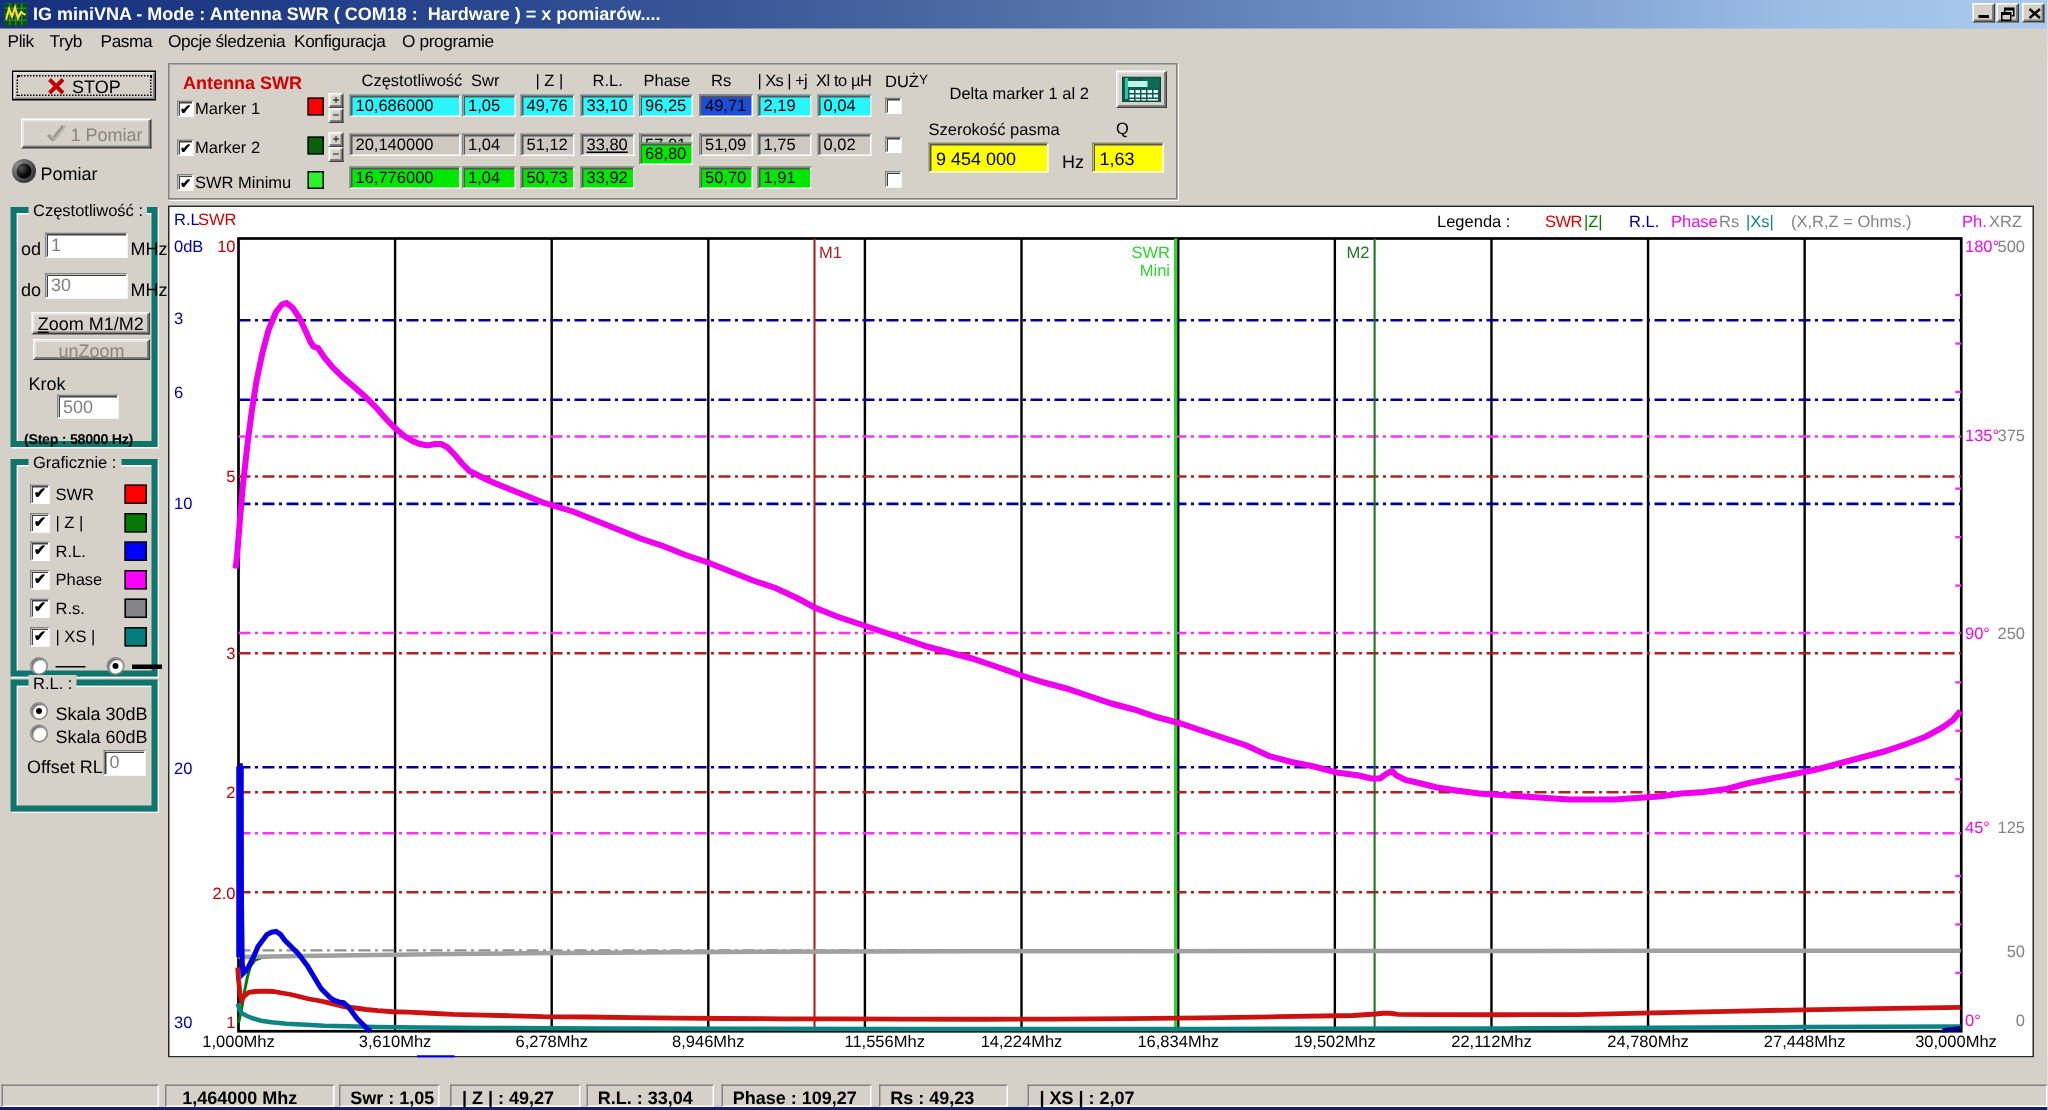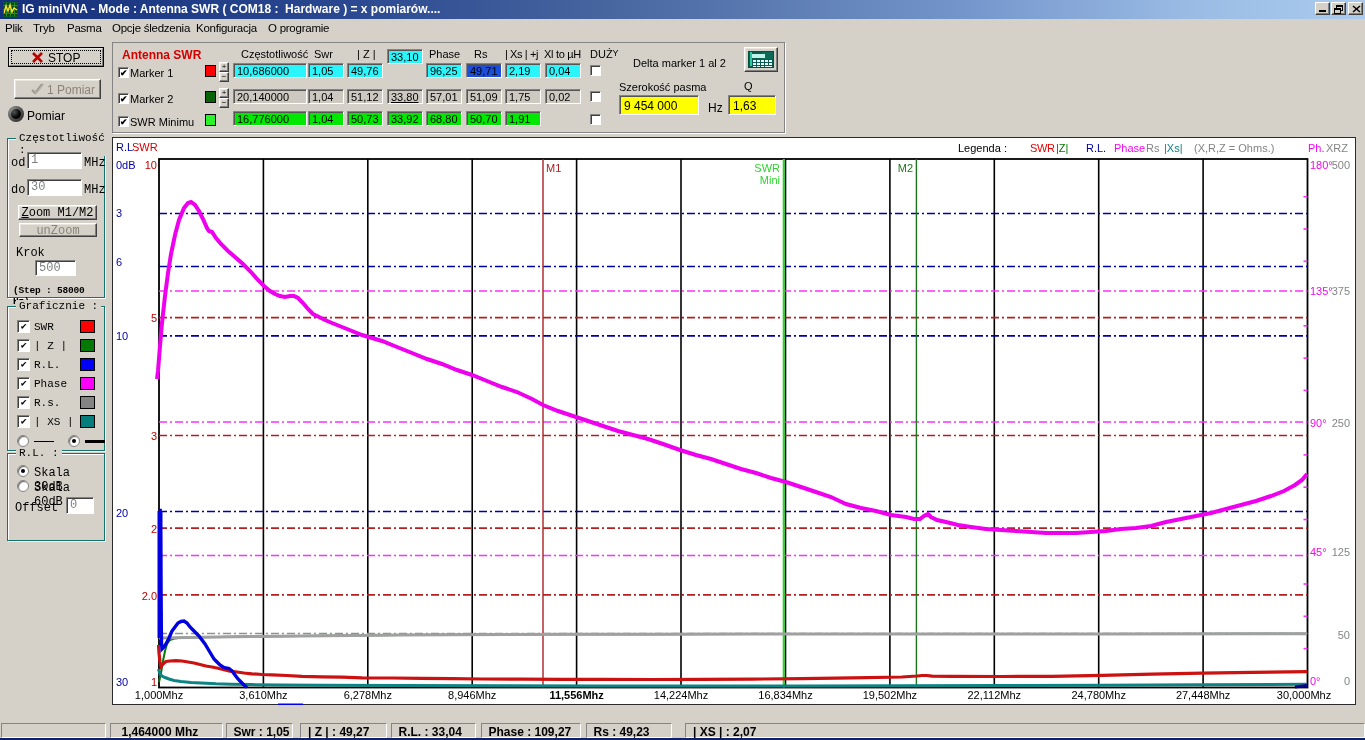--- a/index.html
+++ b/index.html
@@ -6,21 +6,21 @@
 .a{position:absolute;}
 
 #title{left:0;top:0;width:1365px;height:28px;background:linear-gradient(90deg,#15307c 0%,#2a4890 25%,#48669f 45%,#7394cb 70%,#9bbde5 88%,#abcbee 100%);}
 #title .txt{left:22px;top:2px;font-size:12px;font-weight:bold;color:#fff;letter-spacing:0px;}
 .wbtn{top:2px;width:15px;height:13px;background:#d5d1c9;border:1px solid;border-color:#fff #404040 #404040 #fff;box-shadow:inset -1px -1px 0 #808080;font-size:9px;text-align:center;line-height:11px;font-weight:bold;}
 
 #menu{left:0;top:19px;width:1365px;height:21px;background:#d5d1c9;}
 #menu span{position:absolute;top:3px;font-size:11.5px;letter-spacing:-0.25px;}
 
 .btn{background:#d5d1c9;border:1px solid;border-color:#fff #404040 #404040 #fff;box-shadow:inset -1px -1px 0 #808080,inset 1px 1px 0 #e8e5df;}
-.gb{border:1px solid #0f766e;box-shadow:1px 1px 0 #fff,inset 1px 1px 0 #fff;font-family:Liberation Mono, monospace;}
+.gb{border:4px solid #0f766e;box-shadow:1px 1px 0 #fff,inset 1px 1px 0 #fff;}
 .gb .lbl{position:absolute;top:-7px;left:8px;background:#d5d1c9;padding:0 3px;font-size:11px;}
 .cb{width:13px;height:13px;background:#fff;border:1px solid;border-color:#848484 #fff #fff #848484;box-shadow:inset 1px 1px 0 #404040;font-size:10px;line-height:11px;text-align:center;font-weight:bold;overflow:hidden;padding-left:0.5px;}
 .rad{width:12px;height:12px;border-radius:50%;background:#fff;border:1px solid #848484;box-shadow:inset 1px 1px 1px #666;}
 .rad.on::after{content:"";position:absolute;left:3px;top:3px;width:4px;height:4px;border-radius:50%;background:#000;}
 .inp{background:#fff;border:1px solid;border-color:#848484 #fff #fff #848484;box-shadow:inset 1px 1px 0 #404040;color:#808080;font-size:12px;padding-left:3px;}
 .sw{border:1px solid #000;}
 
 .fld{position:absolute;height:15px;border:1px solid;border-color:#848484 #fff #fff #848484;box-shadow:inset 1px 1px 0 #555;font-size:11px;padding:1px 0 0 3px;white-space:nowrap;}
 .hd{position:absolute;top:47px;font-size:11px;white-space:nowrap;}
 
@@ -144,21 +144,21 @@
   <span class="hd" style="left:477px;top:5px;">DUŻ<span style="font-size:9px;vertical-align:2px;">Y</span></span>
 
   <div class="a cb" style="left:5px;top:24px;width:11px;height:11px;line-height:10px;font-size:9px;">✔</div>
   <span class="a" style="left:17px;top:24px;">Marker 1</span>
   <div class="a sw" style="left:92px;top:22px;width:11px;height:12px;background:#f00;"></div>
   <div class="a btn" style="left:106px;top:19px;width:10px;height:10px;font-size:8px;text-align:center;line-height:8px;">+</div>
   <div class="a btn" style="left:106px;top:29px;width:10px;height:10px;font-size:8px;text-align:center;line-height:7px;">−</div>
   <div class="fld" style="left:120px;top:20px;width:74px;background:#2af5fb;">10,686000</div>
   <div class="fld" style="left:195px;top:20px;width:36px;background:#2af5fb;">1,05</div>
   <div class="fld" style="left:234px;top:20px;width:36px;background:#2af5fb;">49,76</div>
-  <div class="fld" style="left:274px;top:6px;width:36px;background:#2af5fb;">33,10</div>
+  <div class="fld" style="left:274px;top:20px;width:36px;background:#2af5fb;">33,10</div>
   <div class="fld" style="left:313px;top:20px;width:36px;background:#2af5fb;">96,25</div>
   <div class="fld" style="left:353px;top:20px;width:36px;background:#1d4ed8;">49,71</div>
   <div class="fld" style="left:392px;top:20px;width:36px;background:#2af5fb;">2,19</div>
   <div class="fld" style="left:432px;top:20px;width:36px;background:#2af5fb;">0,04</div>
   <div class="a cb" style="left:477px;top:22px;width:11px;height:11px;"></div>
 
   <div class="a cb" style="left:5px;top:50px;width:11px;height:11px;line-height:10px;font-size:9px;">✔</div>
   <span class="a" style="left:17px;top:50px;">Marker 2</span>
   <div class="a sw" style="left:92px;top:48px;width:11px;height:12px;background:#066306;"></div>
   <div class="a btn" style="left:106px;top:45px;width:10px;height:10px;font-size:8px;text-align:center;line-height:8px;">+</div>
@@ -173,21 +173,21 @@
   <div class="fld" style="left:432px;top:46px;width:36px;background:#cdc9c1;">0,02</div>
   <div class="a cb" style="left:477px;top:48px;width:11px;height:11px;"></div>
 
   <div class="a cb" style="left:5px;top:73px;width:11px;height:11px;line-height:10px;font-size:9px;">✔</div>
   <span class="a" style="left:17px;top:73px;">SWR Minimu</span>
   <div class="a sw" style="left:92px;top:71px;width:11px;height:12px;background:#2bf32b;"></div>
   <div class="fld" style="left:120px;top:68px;width:74px;background:#00e800;">16,776000</div>
   <div class="fld" style="left:195px;top:68px;width:36px;background:#00e800;">1,04</div>
   <div class="fld" style="left:234px;top:68px;width:36px;background:#00e800;">50,73</div>
   <div class="fld" style="left:274px;top:68px;width:36px;background:#00e800;">33,92</div>
-  <div class="fld" style="left:313px;top:68px;width:36px;background:#00e800;">68,80</div>
+  <div class="fld" style="left:313px;top:52px;width:36px;background:#00e800;">68,80</div>
   <div class="fld" style="left:353px;top:68px;width:36px;background:#00e800;">50,70</div>
   <div class="fld" style="left:392px;top:68px;width:36px;background:#00e800;">1,91</div>
   <div class="a cb" style="left:477px;top:71px;width:11px;height:11px;"></div>
 
   <span class="a" style="left:520px;top:14px;">Delta marker 1 al 2</span>
   <div class="a btn" style="left:631px;top:4px;width:34px;height:25px;">
     <svg class="a" style="left:3px;top:3px;" width="26" height="17">
       <rect x="0" y="0" width="26" height="17" fill="#0d3b4a"></rect>
       <rect x="1" y="1" width="24" height="15" fill="none" stroke="#063" stroke-width="1"></rect>
       <rect x="1" y="1" width="24" height="15" fill="#0c5a50"></rect>
@@ -328,21 +328,21 @@
 <span class="t" style="left:1211px;top:147px;width:26px;text-align:right;color:#848484;">375</span>
 <span class="t" style="left:1211px;top:279px;width:26px;text-align:right;color:#848484;">250</span>
 <span class="t" style="left:1211px;top:408px;width:26px;text-align:right;color:#848484;">125</span>
 <span class="t" style="left:1211px;top:491px;width:26px;text-align:right;color:#848484;">50</span>
 <span class="t" style="left:1211px;top:537px;width:26px;text-align:right;color:#848484;">0</span>
 
 <span class="t" style="left:6px;top:551px;width:80px;text-align:center;">1,000Mhz</span>
 <span class="t" style="left:110.4px;top:551px;width:80px;text-align:center;">3,610Mhz</span>
 <span class="t" style="left:214.8px;top:551px;width:80px;text-align:center;">6,278Mhz</span>
 <span class="t" style="left:319.2px;top:551px;width:80px;text-align:center;">8,946Mhz</span>
-<span class="t" style="left:423.6px;top:551px;width:80px;text-align:center;font-weight:bold;">11,556Mhz</span>
+<span class="t" style="left:423.6px;top:551px;width:80px;text-align:right;">11,556Mhz</span>
 <span class="t" style="left:528px;top:551px;width:80px;text-align:center;">14,224Mhz</span>
 <span class="t" style="left:632.5px;top:551px;width:80px;text-align:center;">16,834Mhz</span>
 <span class="t" style="left:736.9px;top:551px;width:80px;text-align:center;">19,502Mhz</span>
 <span class="t" style="left:841.3px;top:551px;width:80px;text-align:center;">22,112Mhz</span>
 <span class="t" style="left:945.7px;top:551px;width:80px;text-align:center;">24,780Mhz</span>
 <span class="t" style="left:1050.1px;top:551px;width:80px;text-align:center;">27,448Mhz</span>
 <span class="t" style="left:1151px;top:551px;width:80px;text-align:center;">30,000Mhz</span>
 </div>
 <div class="a" id="status" style="left:0;top:705px;width:1365px;height:35px;background:#d5d1c9;">
   <div class="seg" style="left:1px;width:105px;"></div>

